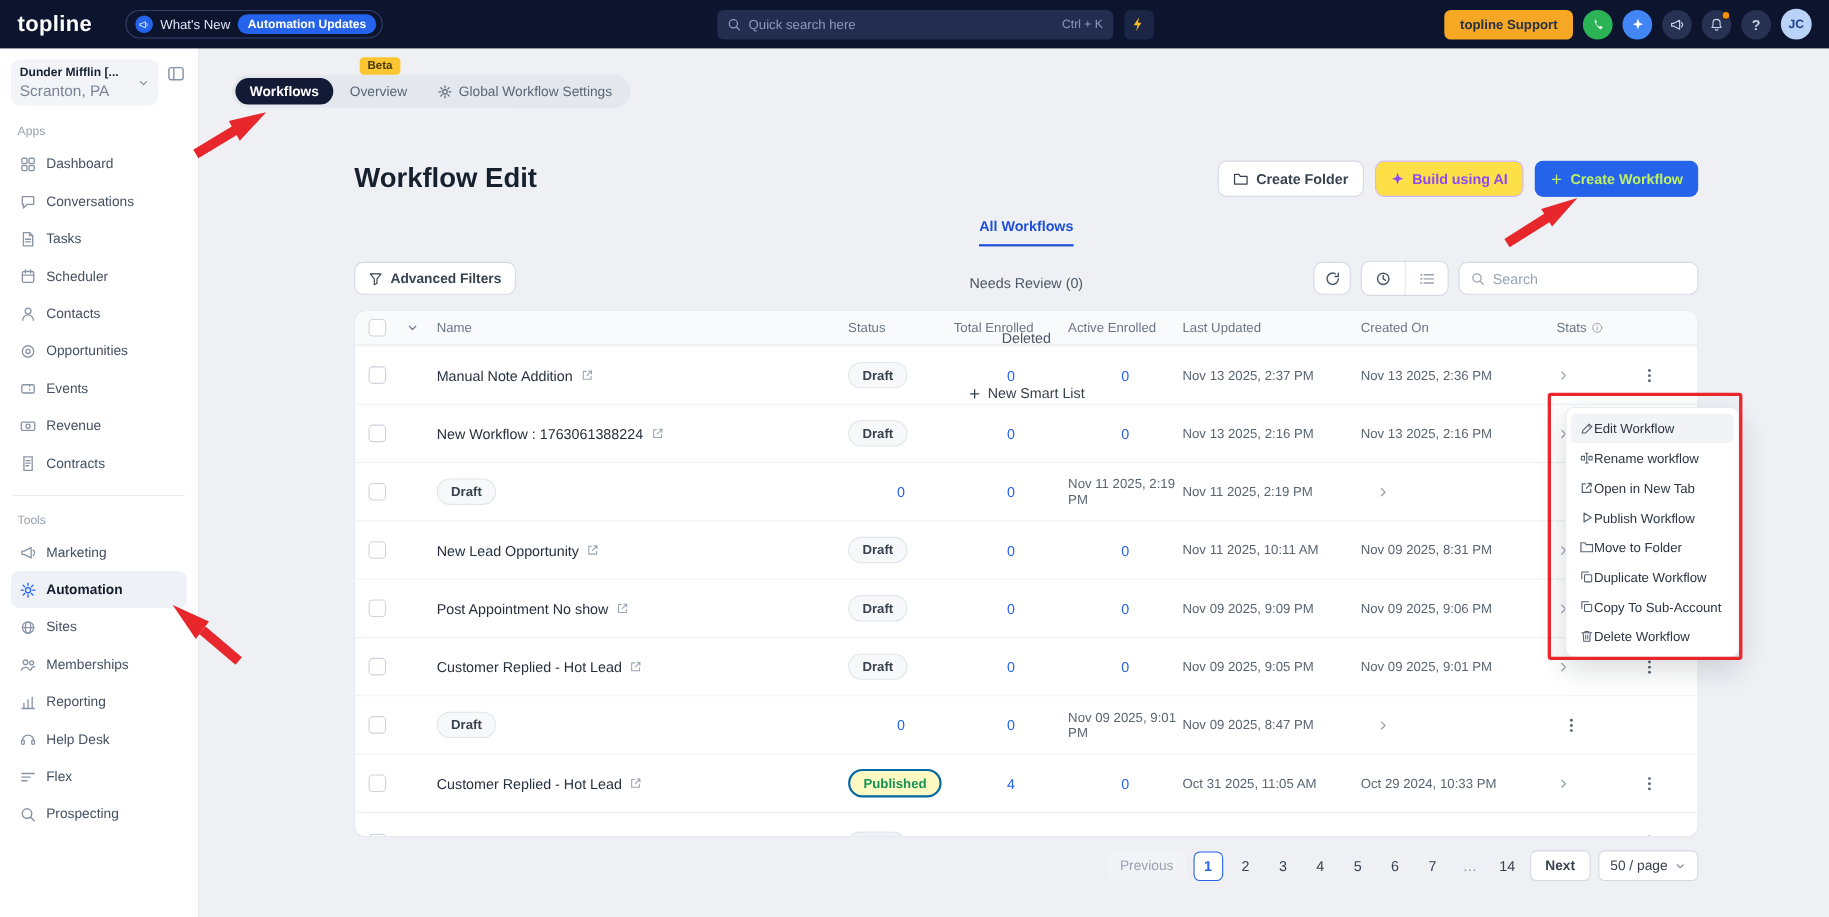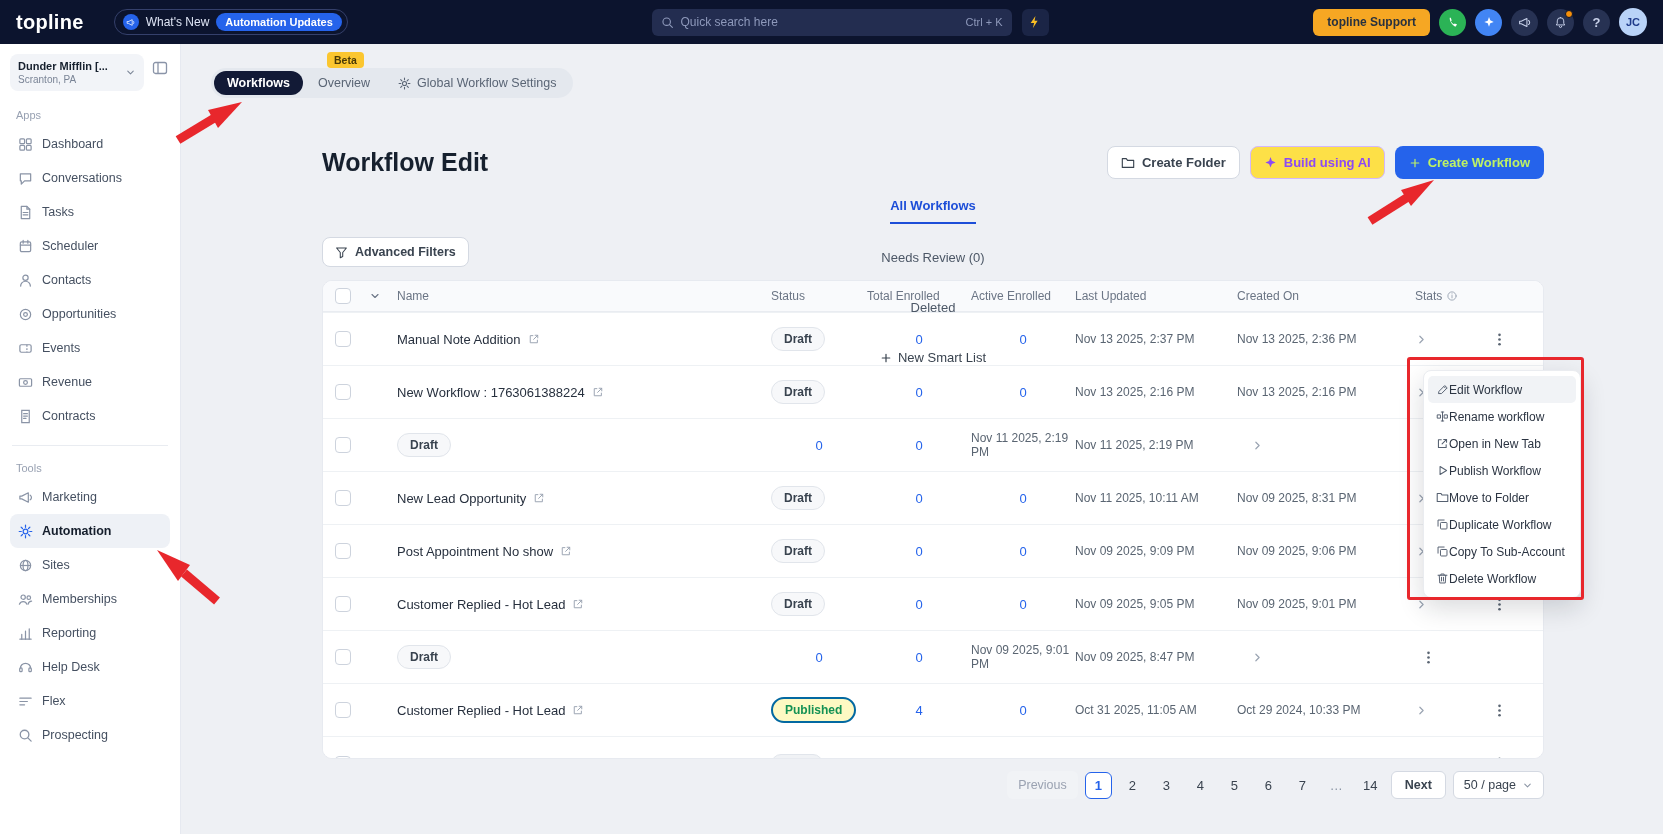--- a/index.html
+++ b/index.html
@@ -37,21 +37,21 @@
   .avatar { width:28px; height:28px; border-radius:50%; background:#b9d3f8; color:#1e3a8a;
             font-size:11px; font-weight:bold; display:flex; align-items:center; justify-content:center; }
 
   
   .sidebar { position:absolute; top:44px; left:0; bottom:0; width:181px; background:#fff;
              border-right:1px solid #e6e9f0; padding:10px 10px 0 10px; z-index:10; }
   .acct-row { display:flex; align-items:flex-start; gap:6px; }
   .acct-box { flex:1; background:#f2f4f8; border-radius:8px; padding:6px 8px; display:flex; align-items:center; gap:4px; cursor:pointer; }
   .acct-text { flex:1; min-width:0; }
   .acct-name { font-size:11px; font-weight:bold; color:#16202e; white-space:nowrap; overflow:hidden; }
-  .acct-loc  { font-size:10px; color:#7a8496; margin-top:2px; }
+  .acct-loc  { font-size:14px; color:#7a8496; margin-top:2px; }
   .panel-btn { color:#8a94a8; padding:4px 2px; cursor:pointer; }
   .sec-label { font-size:11px; color:#98a1b2; margin:16px 6px 6px 6px; }
   .sec-label.apps { margin-top:18px; }
   .nav-item { height:34px; display:flex; align-items:center; gap:9px; padding:0 8px; border-radius:8px;
               font-size:12.5px; color:#455061; cursor:pointer; }
   .nav-item .ic { color:#8a94a6; }
   .nav-item.active { background:#eef1f6; color:#141d2b; font-weight:bold; }
   .nav-item.active .ic { color:#2563eb; }
   .side-divider { height:1px; background:#e9ecf1; margin:12px 2px 0 2px; }
 
@@ -617,20 +617,45 @@
         </span>
       </div>
 
       <div class="filter-row">
         <button class="adv-btn">
           <svg class="ic" width="13" height="13">
               <use href="#i-funnel"></use>
             </svg>
           <span>Advanced Filters</span>
         </button>
+        <div class="filter-right">
+          <div class="icon-btn">
+              <svg class="ic" width="15" height="15">
+                <use href="#i-history"></use>
+              </svg>
+            </div>
+          <div class="segmented">
+            <div class="seg">
+                <svg class="ic" width="15" height="15">
+                  <use href="#i-clock"></use>
+                </svg>
+              </div>
+            <div class="seg">
+                <svg class="ic" width="15" height="15">
+                  <use href="#i-list"></use>
+                </svg>
+              </div>
+          </div>
+          <div class="list-search">
+            <svg class="ic" width="13" height="13">
+                <use href="#i-search"></use>
+              </svg>
+            <input type="text" placeholder="Search" style="">
+          </div>
+        </div>
       </div>
 
       <div class="table-card">
         <div class="tgrid thead">
           <div>
               <span class="cb"></span>
             </div>
           <div>
               <svg class="ic" width="12" height="12" style="color:#6b7585">
                 <use href="#i-chev-down"></use>

